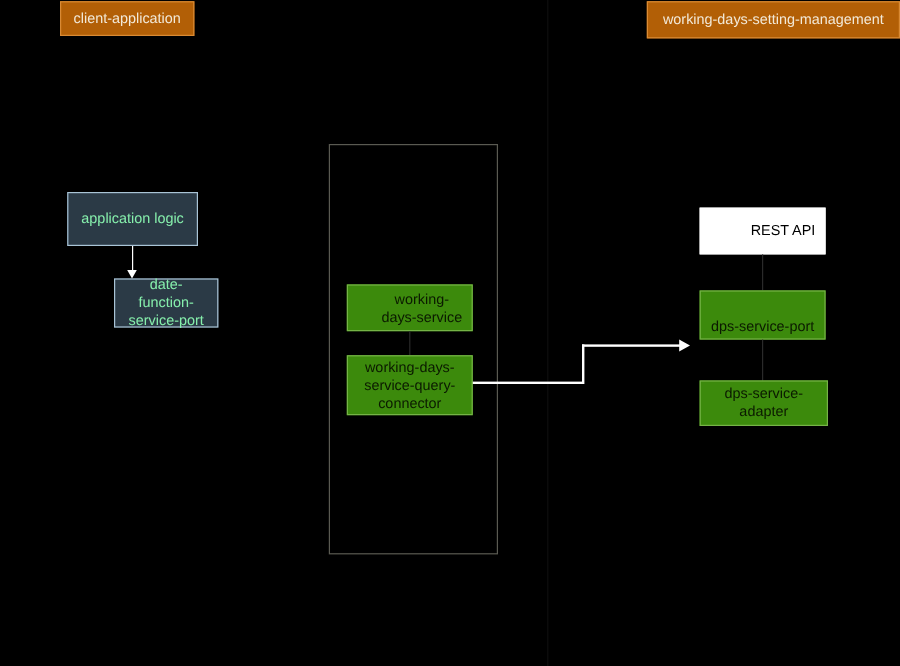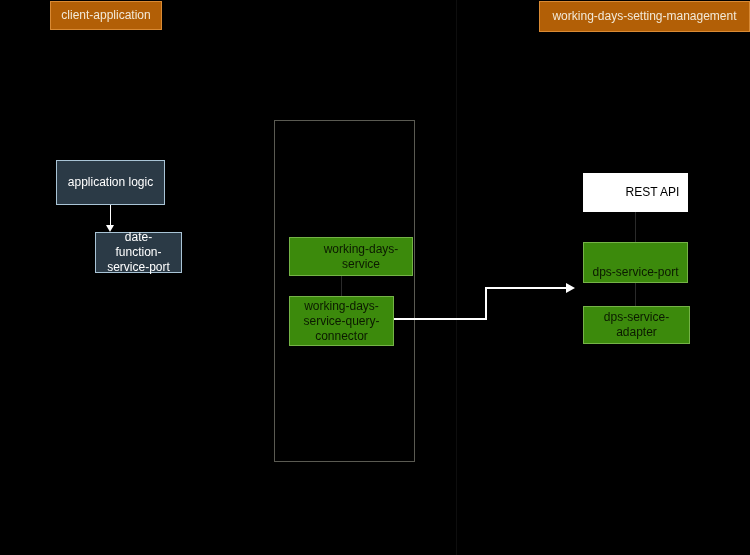--- a/index.html
+++ b/index.html
@@ -66,21 +66,21 @@
     align-items: center;
     justify-content: center;
     text-align: center;
     font-size: 12px;
     line-height: 1.25;
     padding: 2px 6px;
   }
   .node-blue {
     background: #2b3a46;
     border: 1px solid #a9c4d6;
-    color: #ffffff;
+    color: #86efac;
   }
   .node-green {
     background: #3c8a0c;
     border: 1px solid #75b347;
     color: #0b1a00;
   }
   .node-white {
     background: #ffffff;
     border: 1px solid #ffffff;
     color: #000000;
@@ -133,21 +133,21 @@
     <span>application logic</span>
   </div>
 
   <div class="node node-blue" style="left:56px; top:232px; width:87px; height:41px;margin-left:39px;">
     <span>date-function-service-port</span>
   </div>
 
   <div class="conn-line" style="left:110px; top:205px; width:1px; height:22px;"></div>
   <div class="conn-arrow-down" style="left:106px; top:225px;"></div>
 
-  <div class="node node-green" style="left:289px; top:237px; width:124px; height:39px;padding-left:26px;">
+  <div class="node node-green" style="left:289px; top:237px; width:105px; height:39px;padding-left:26px;">
     <span>working-days-service</span>
   </div>
 
   <div class="conn-line-dim" style="left:341px; top:276px; width:1px; height:20px;"></div>
 
   <div class="node node-green" style="left:289px; top:296px; width:105px; height:50px;text-align:center;">
     <span>working-days-service-query-connector</span>
   </div>
 
   <div class="node node-white" style="left:583px; top:173px; width:105px; height:39px;padding-left:40px;">
@@ -155,21 +155,21 @@
   </div>
 
   <div class="conn-line-dim" style="left:635px; top:212px; width:1px; height:30px;"></div>
 
   <div class="node node-green" style="left:583px; top:242px; width:105px; height:41px;align-items:flex-end;">
     <span>dps-service-port</span>
   </div>
 
   <div class="conn-line-dim" style="left:635px; top:283px; width:1px; height:40px;"></div>
 
-  <div class="node node-green" style="left:583px; top:306px; width:107px; height:38px;">
+  <div class="node node-green" style="left:583px; top:317px; width:107px; height:38px;">
     <span>dps-service-adapter</span>
   </div>
 
   <div class="conn-line" style="left:394px; top:318px; width:92px; height:2px;"></div>
 
   <div class="conn-line" style="left:485px; top:287px; width:2px; height:33px;"></div>
 
   <div class="conn-line" style="left:485px; top:287px; width:82px; height:2px;"></div>
   <div class="conn-arrow-right" style="left:566px; top:283px;"></div>
 

